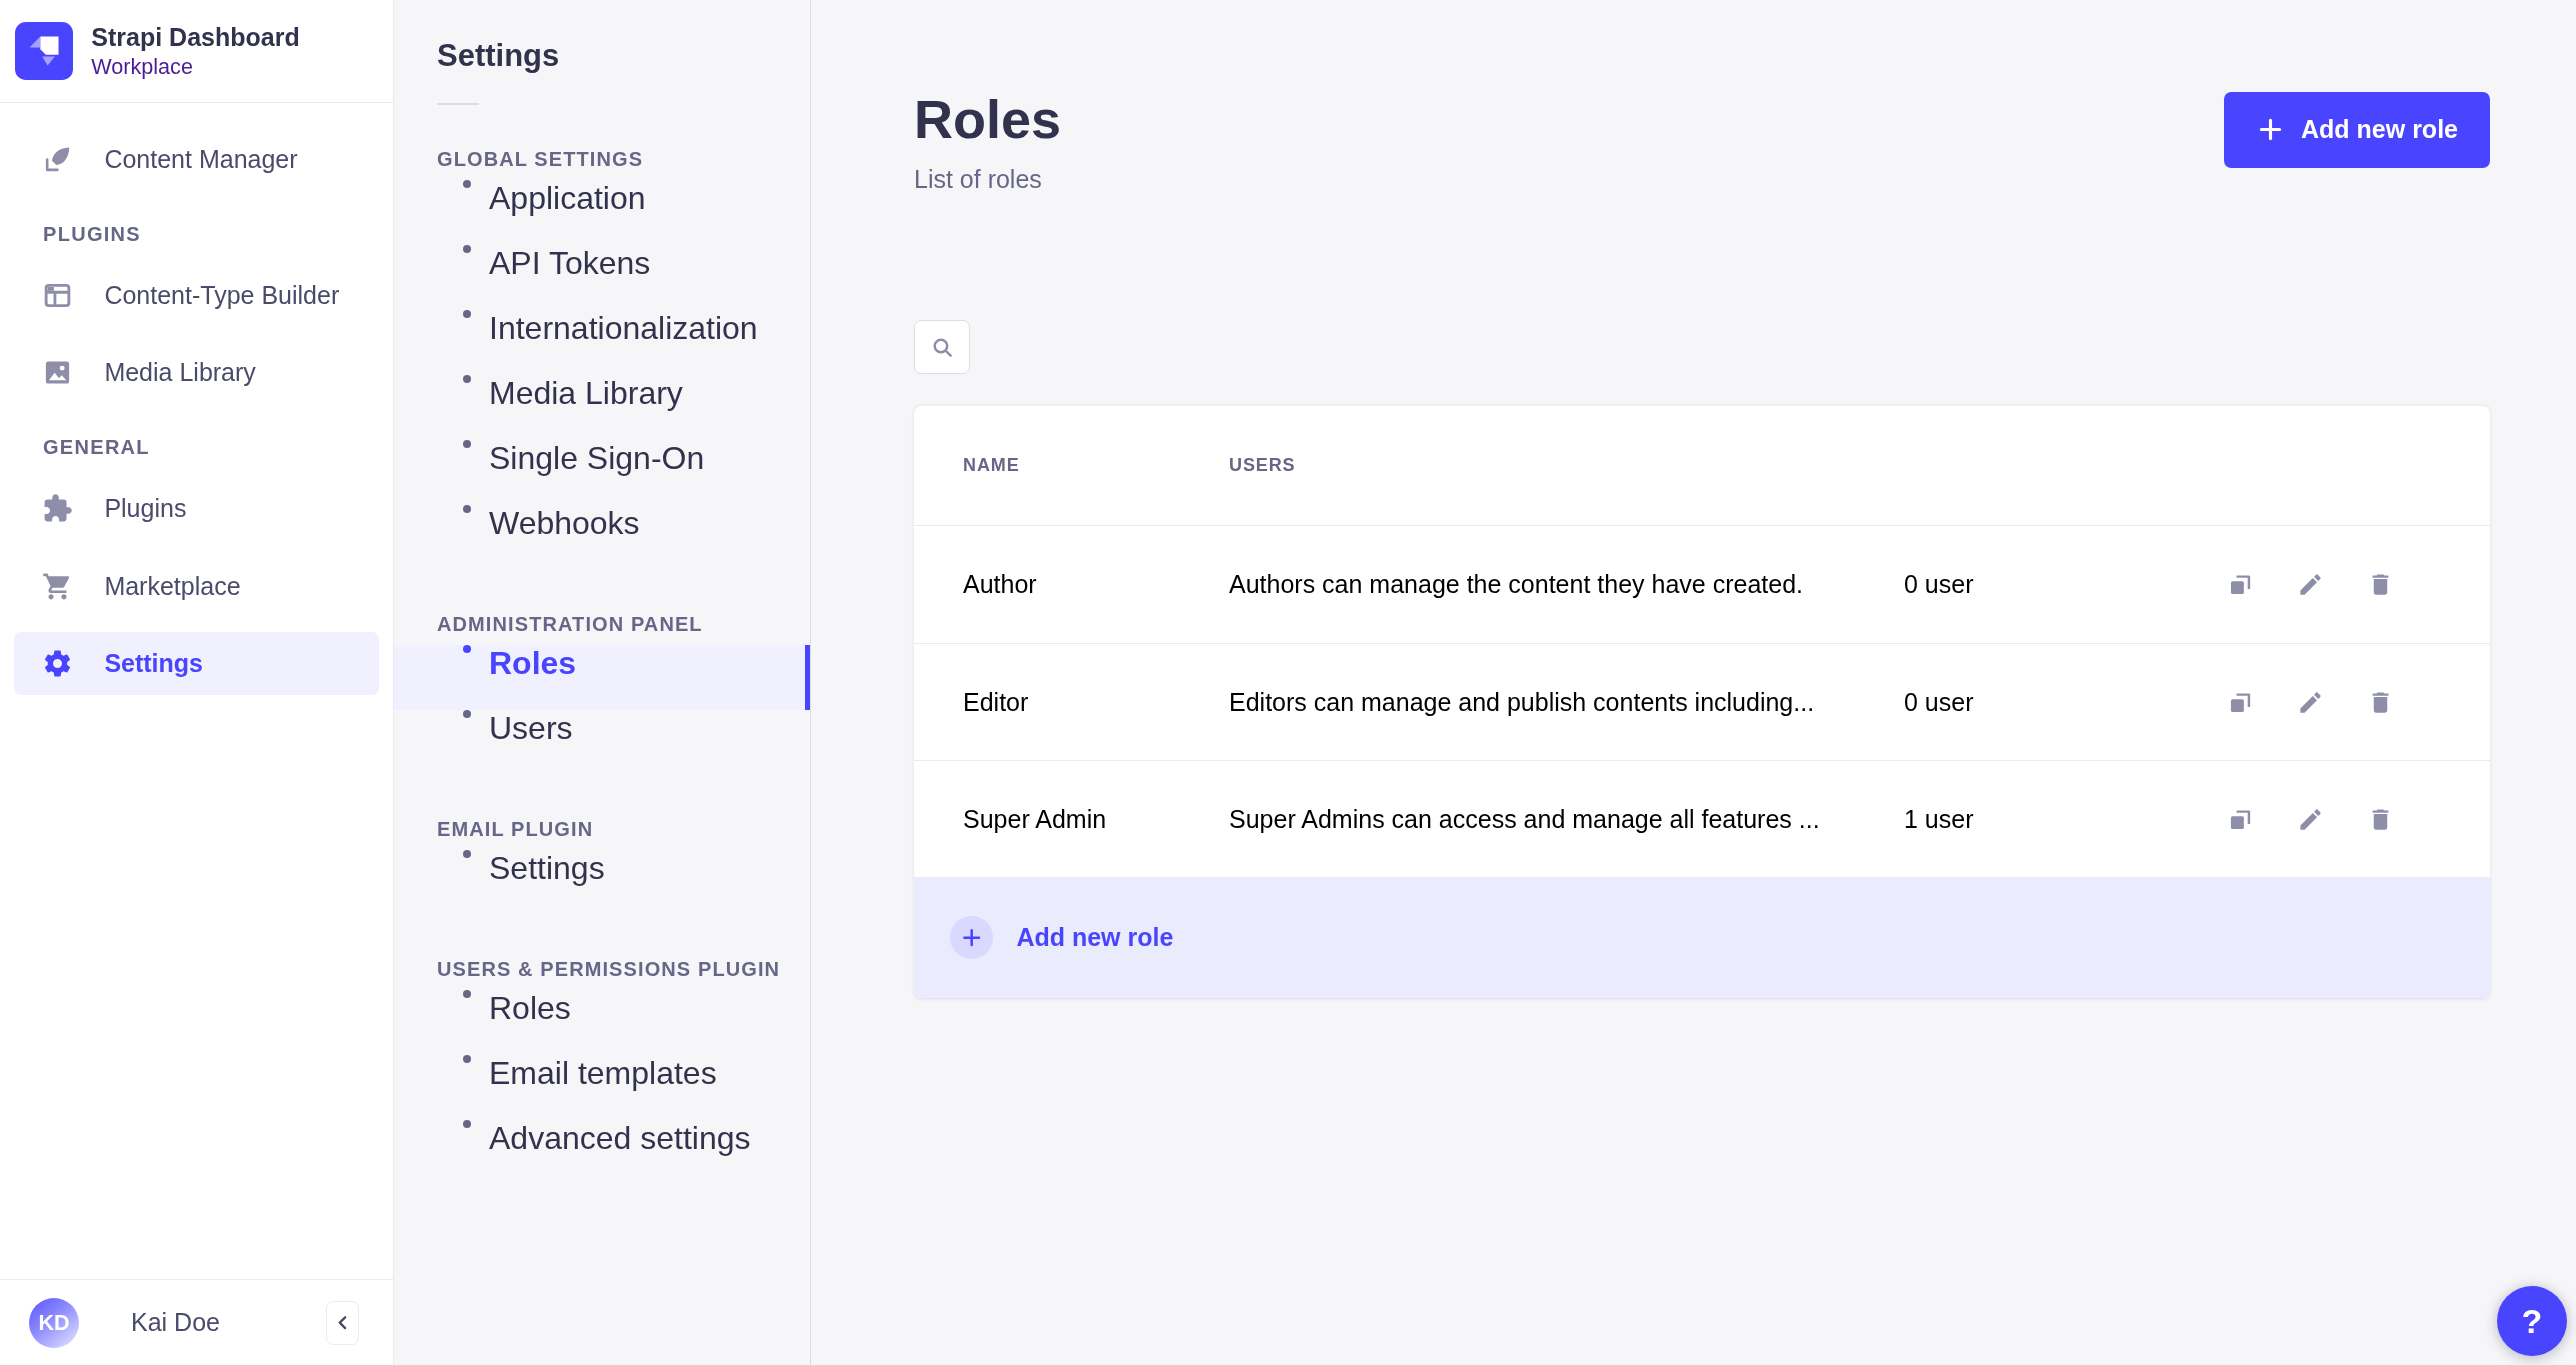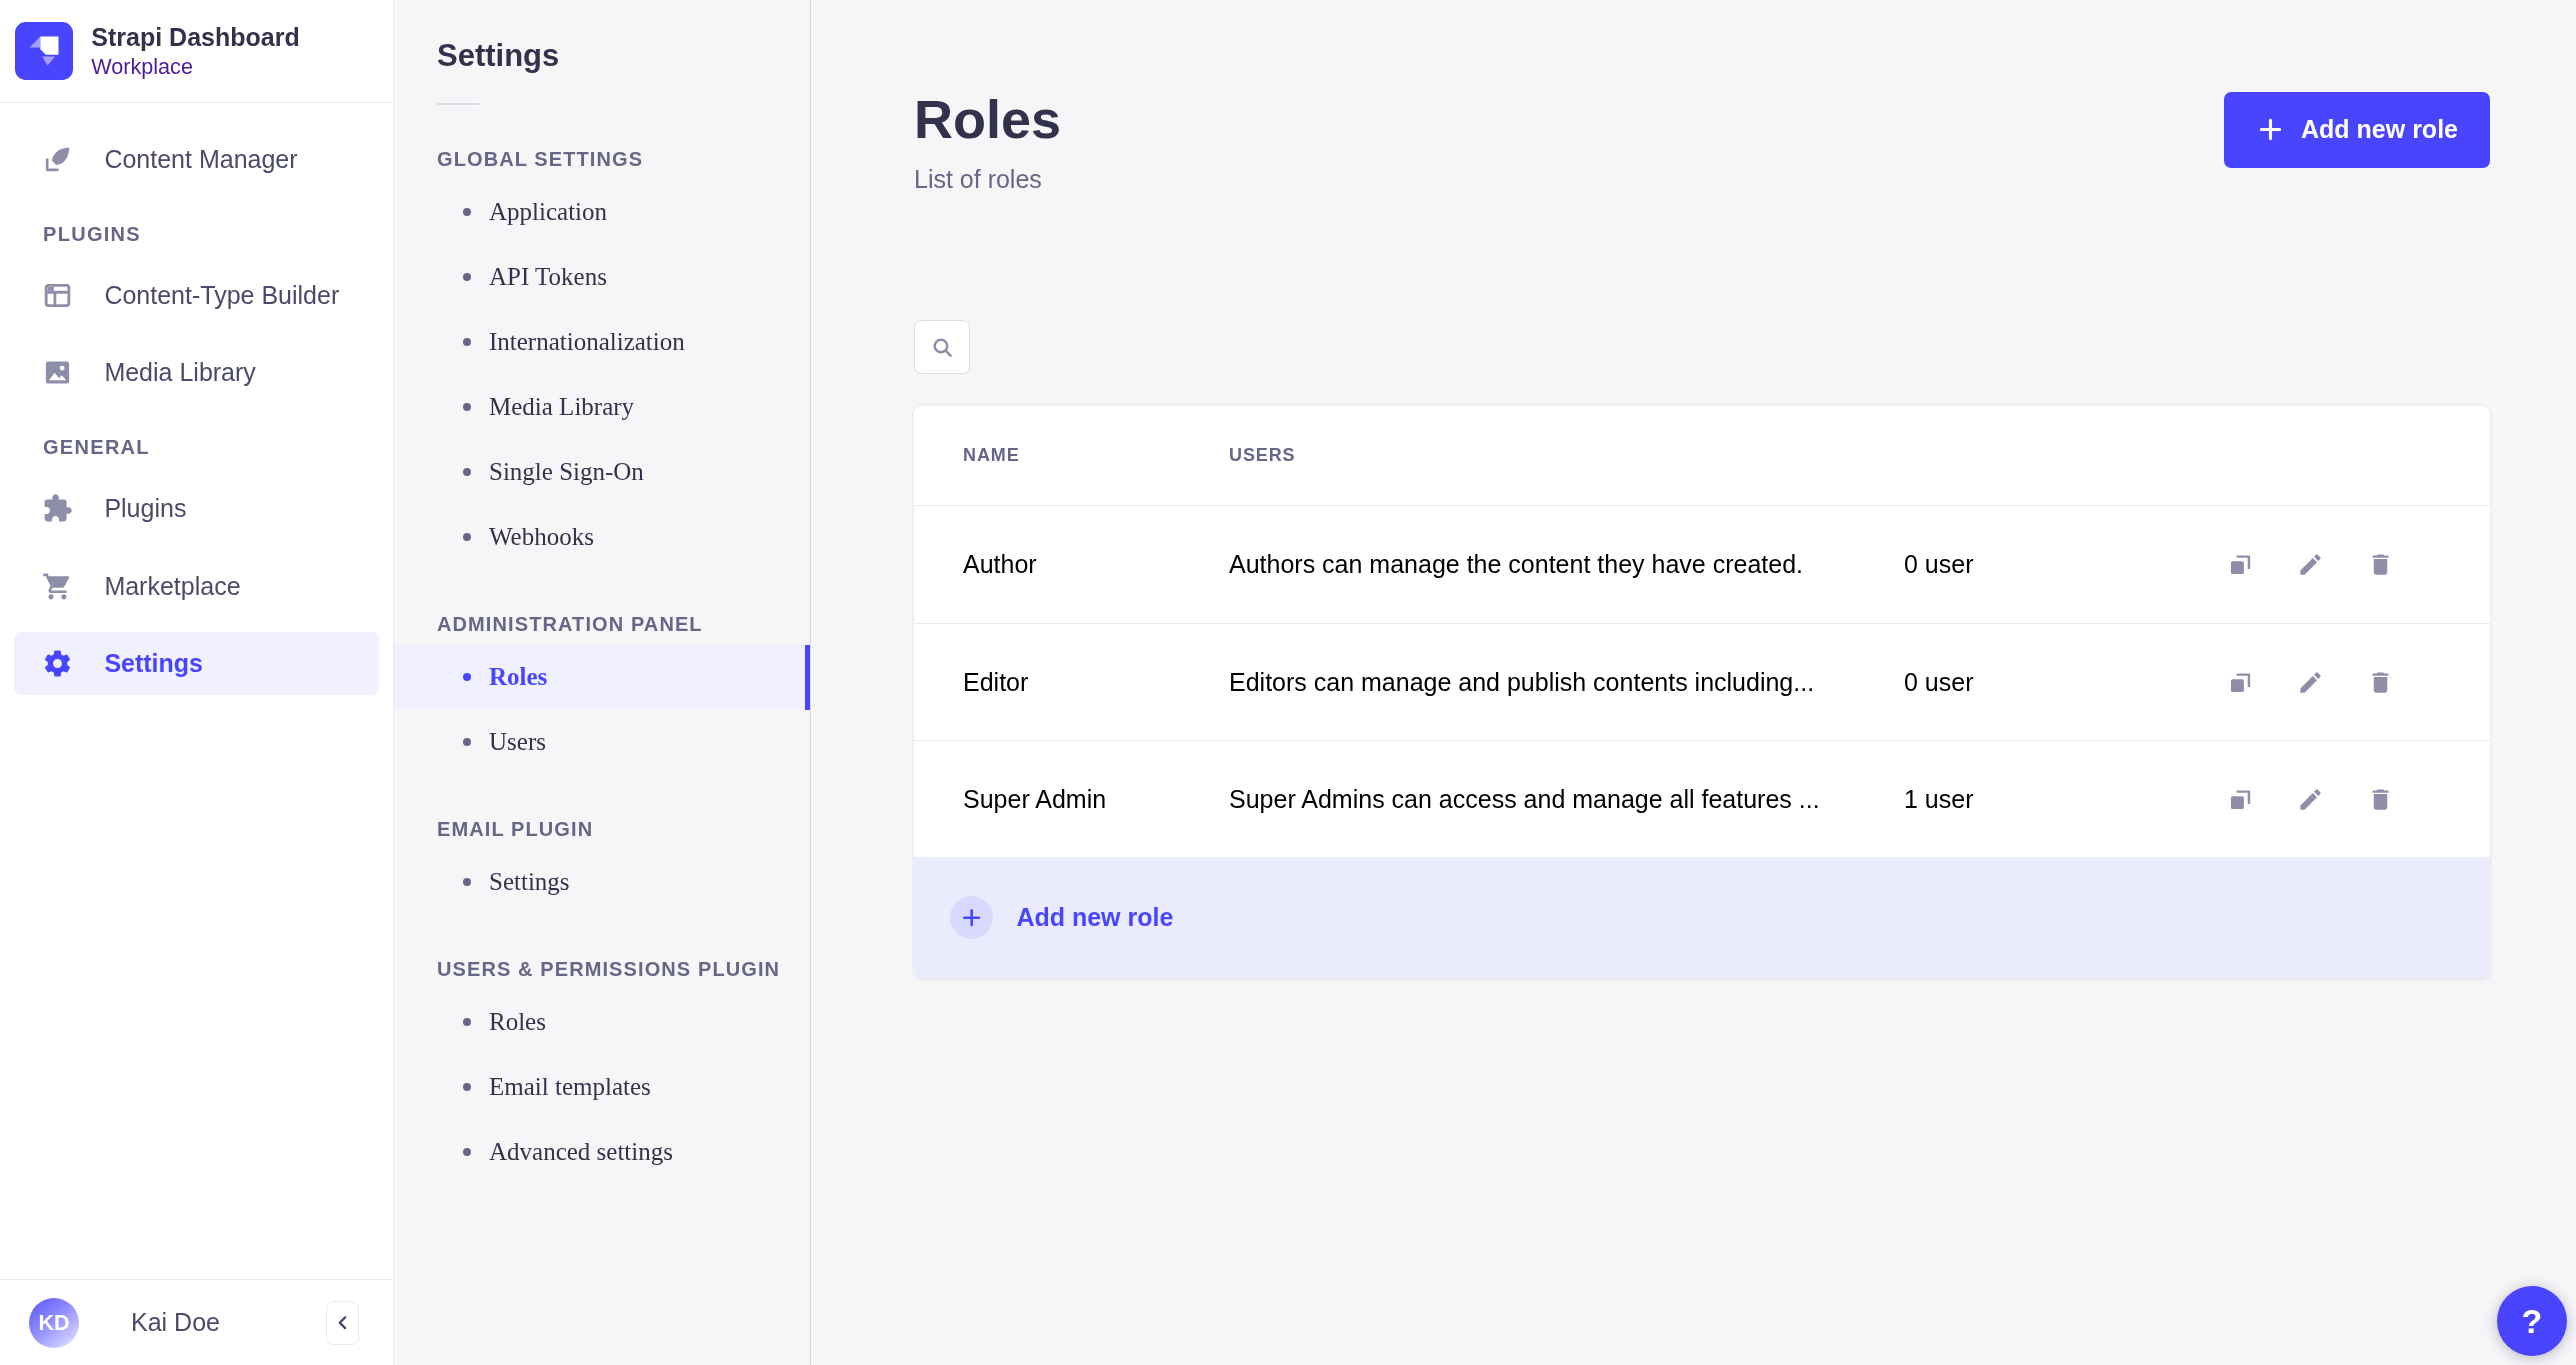--- a/index.html
+++ b/index.html
@@ -68,22 +68,22 @@
     padding-top: 38px;
   }
   .subnav-title { font-size: 31px; font-weight: bold; color: #32324d; margin-left: 43px; }
   .subnav-divider { width: 42px; height: 1.8px; background: #dcdce4; margin: 29px 0 0 43px; }
   .subnav-section { margin-top: 43px; }
   .subnav-header {
     font-size: 20px; font-weight: bold; letter-spacing: 1.1px;
     color: #666687; margin: 0 0 9px 43px;
   }
   .subnav-item {
-    height: 65px; display: flex; align-items: center; padding-left: 69px;
-    font-size: 25px; color: #32324d; position: relative; cursor: pointer; font-family: Liberation Serif, serif;
+    height: 65px; display: flex; align-items: flex-start; padding-left: 69px;
+    font-size: 32px; color: #32324d; position: relative; cursor: pointer;
   }
   .subnav-item .dot {
     width: 8px; height: 8px; border-radius: 50%; background: #666687;
     margin-right: 18px; flex: none;
   }
   .subnav-item.active { background: #f0f0ff; color: #4945ff; font-weight: bold; }
   .subnav-item.active .dot { background: #4945ff; }
   .subnav-item.active::after {
     content: ""; position: absolute; right: 0; top: 0; bottom: 0;
     width: 5.4px; background: #4945ff;
@@ -113,21 +113,21 @@
   .card {
     margin-top: 32px; background: #fff; border-radius: 7.2px;
     box-shadow: 0 0.9px 3.6px rgba(33,33,52,0.12);
   }
   .trow {
     display: grid;
     grid-template-columns: 266px 675px 1fr auto;
     align-items: center;
     padding: 0 94px 0 49px;
   }
-  .thead { height: 100px; border-bottom: 0.9px solid #eaeaef; }
+  .thead { height: 120px; border-bottom: 0.9px solid #eaeaef; }
   .th { font-size: 18px; font-weight: bold; letter-spacing: 0.9px; color: #666687; }
   .tr { height: 117px; }
   .tr + .tr { border-top: 0.9px solid #eaeaef; }
   .td { font-size: 25px; color: #000000; }
   .actions { display: flex; gap: 41px; align-items: center; justify-content: flex-end; }
   .icon-btn { width: 29px; height: 29px; border: none; background: none; color: #8e8ea9; padding: 0; cursor: pointer; }
   .icon-btn svg { width: 27px; height: 27px; }
 
   .card-footer {
     height: 121px; background: #ebebfe; border-radius: 0 0 7.2px 7.2px;

